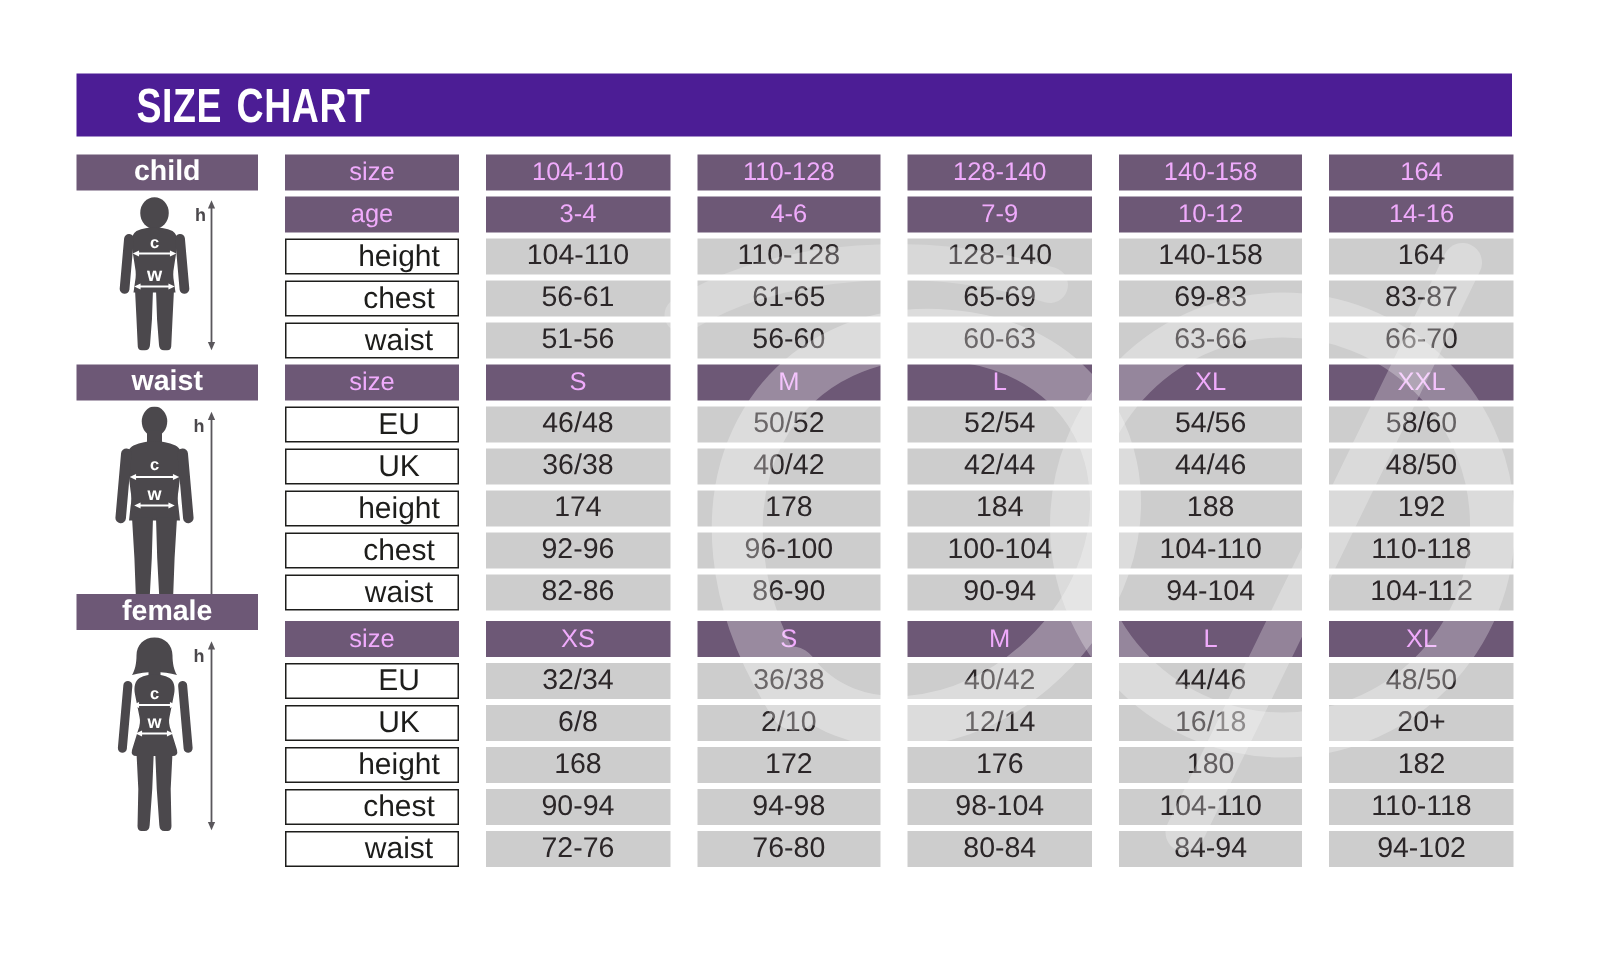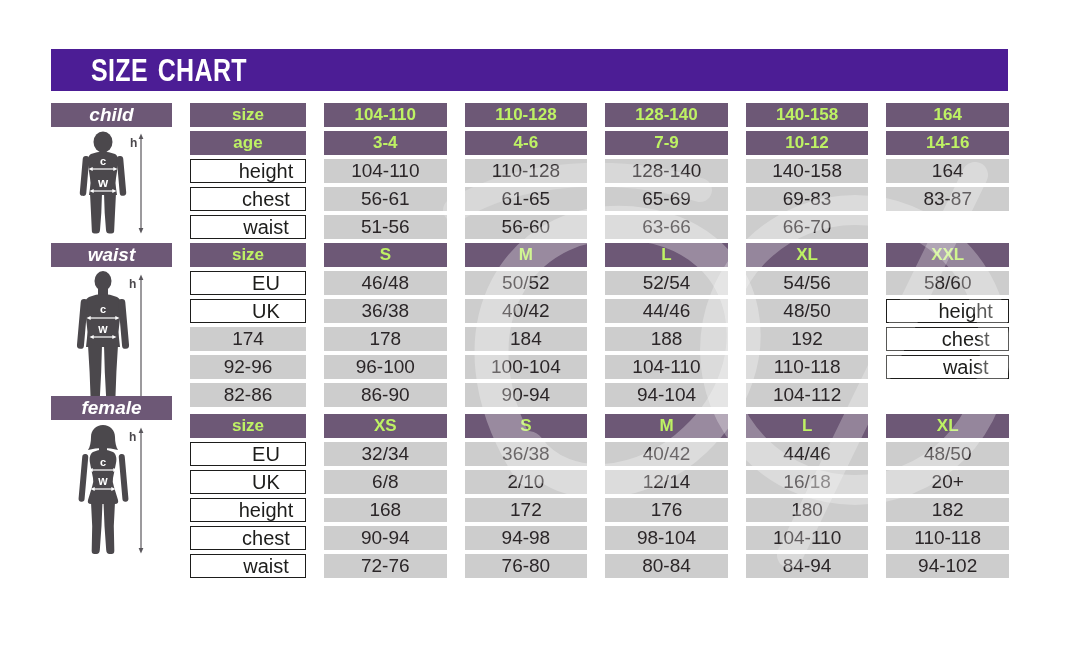--- a/index.html
+++ b/index.html
@@ -9,28 +9,28 @@
 
   
   .titlebar { position:absolute; left:51px; top:49px; width:957px; height:42px;
     background:#4c1d95; display:flex; align-items:center; }
   .titlebar .ttl { color:#ffffff; font-weight:bold; font-size:32px; letter-spacing:0.5px;
     word-spacing:3px; transform:scaleX(0.78); transform-origin:left center; margin-left:40px; }
 
   
   .secside { position:absolute; left:51px; width:121px; display:flex; flex-direction:column; align-items:center; }
   .seclabel { width:121px; height:24px; background:#6d5876; color:#fff; font-weight:bold;
-    font-size:19px; display:flex; align-items:center; justify-content:center;font-style:italic; }
+    font-size:19px; display:flex; align-items:center; justify-content:center; }
   .fig { margin-top:4px; }
 
   
   .sectable { position:absolute; left:190px; width:819px; display:grid;
     grid-template-columns:116px repeat(5, 1fr); column-gap:18px; row-gap:4px; grid-auto-rows:24px; }
   .sectable div { display:flex; align-items:center; justify-content:center; }
-  .p { background:#6d5876; color:#bef264; font-weight:bold; font-size:17px; }
+  .p { background:#6d5876; color:#f0abfc; font-weight:normal; font-size:17px; }
   .l { background:#ffffff; border:1.5px solid #1d1d1b; color:#1d1d1b; font-size:20px;padding-left:36px; }
   .d { background:#cdcdcd; color:#2b2628; font-size:19px; }
 
   
   .wm { position:absolute; left:0; top:0; z-index:6; pointer-events:none; }
 
   svg text { font-family:"Liberation Sans", sans-serif; }
 </style>
 </head>
 <body>
@@ -100,20 +100,21 @@
     <div class="d">164</div>
     <div class="l">chest</div>
     <div class="d">56-61</div>
     <div class="d">61-65</div>
     <div class="d">65-69</div>
     <div class="d">69-83</div>
     <div class="d">83-87</div>
     <div class="l">waist</div>
     <div class="d">51-56</div>
     <div class="d">56-60</div>
+    <div class="d">60-63</div>
     <div class="d">63-66</div>
     <div class="d">66-70</div>
   </div>
 
   <div class="secside" style="top:243px">
     <div class="seclabel">waist</div>
     <svg class="fig" width="121" height="136" viewBox="0 0 121 136">
       <g fill="#4b484c">
         <ellipse cx="52" cy="10" rx="8.5" ry="10"></ellipse>
         <path d="M47 16 h10 v10 h-10 z"></path>
@@ -159,20 +160,21 @@
     <div class="p">XXL</div>
     <div class="l">EU</div>
     <div class="d">46/48</div>
     <div class="d">50/52</div>
     <div class="d">52/54</div>
     <div class="d">54/56</div>
     <div class="d">58/60</div>
     <div class="l">UK</div>
     <div class="d">36/38</div>
     <div class="d">40/42</div>
+    <div class="d">42/44</div>
     <div class="d">44/46</div>
     <div class="d">48/50</div>
     <div class="l">height</div>
     <div class="d">174</div>
     <div class="d">178</div>
     <div class="d">184</div>
     <div class="d">188</div>
     <div class="d">192</div>
     <div class="l">chest</div>
     <div class="d">92-96</div>

